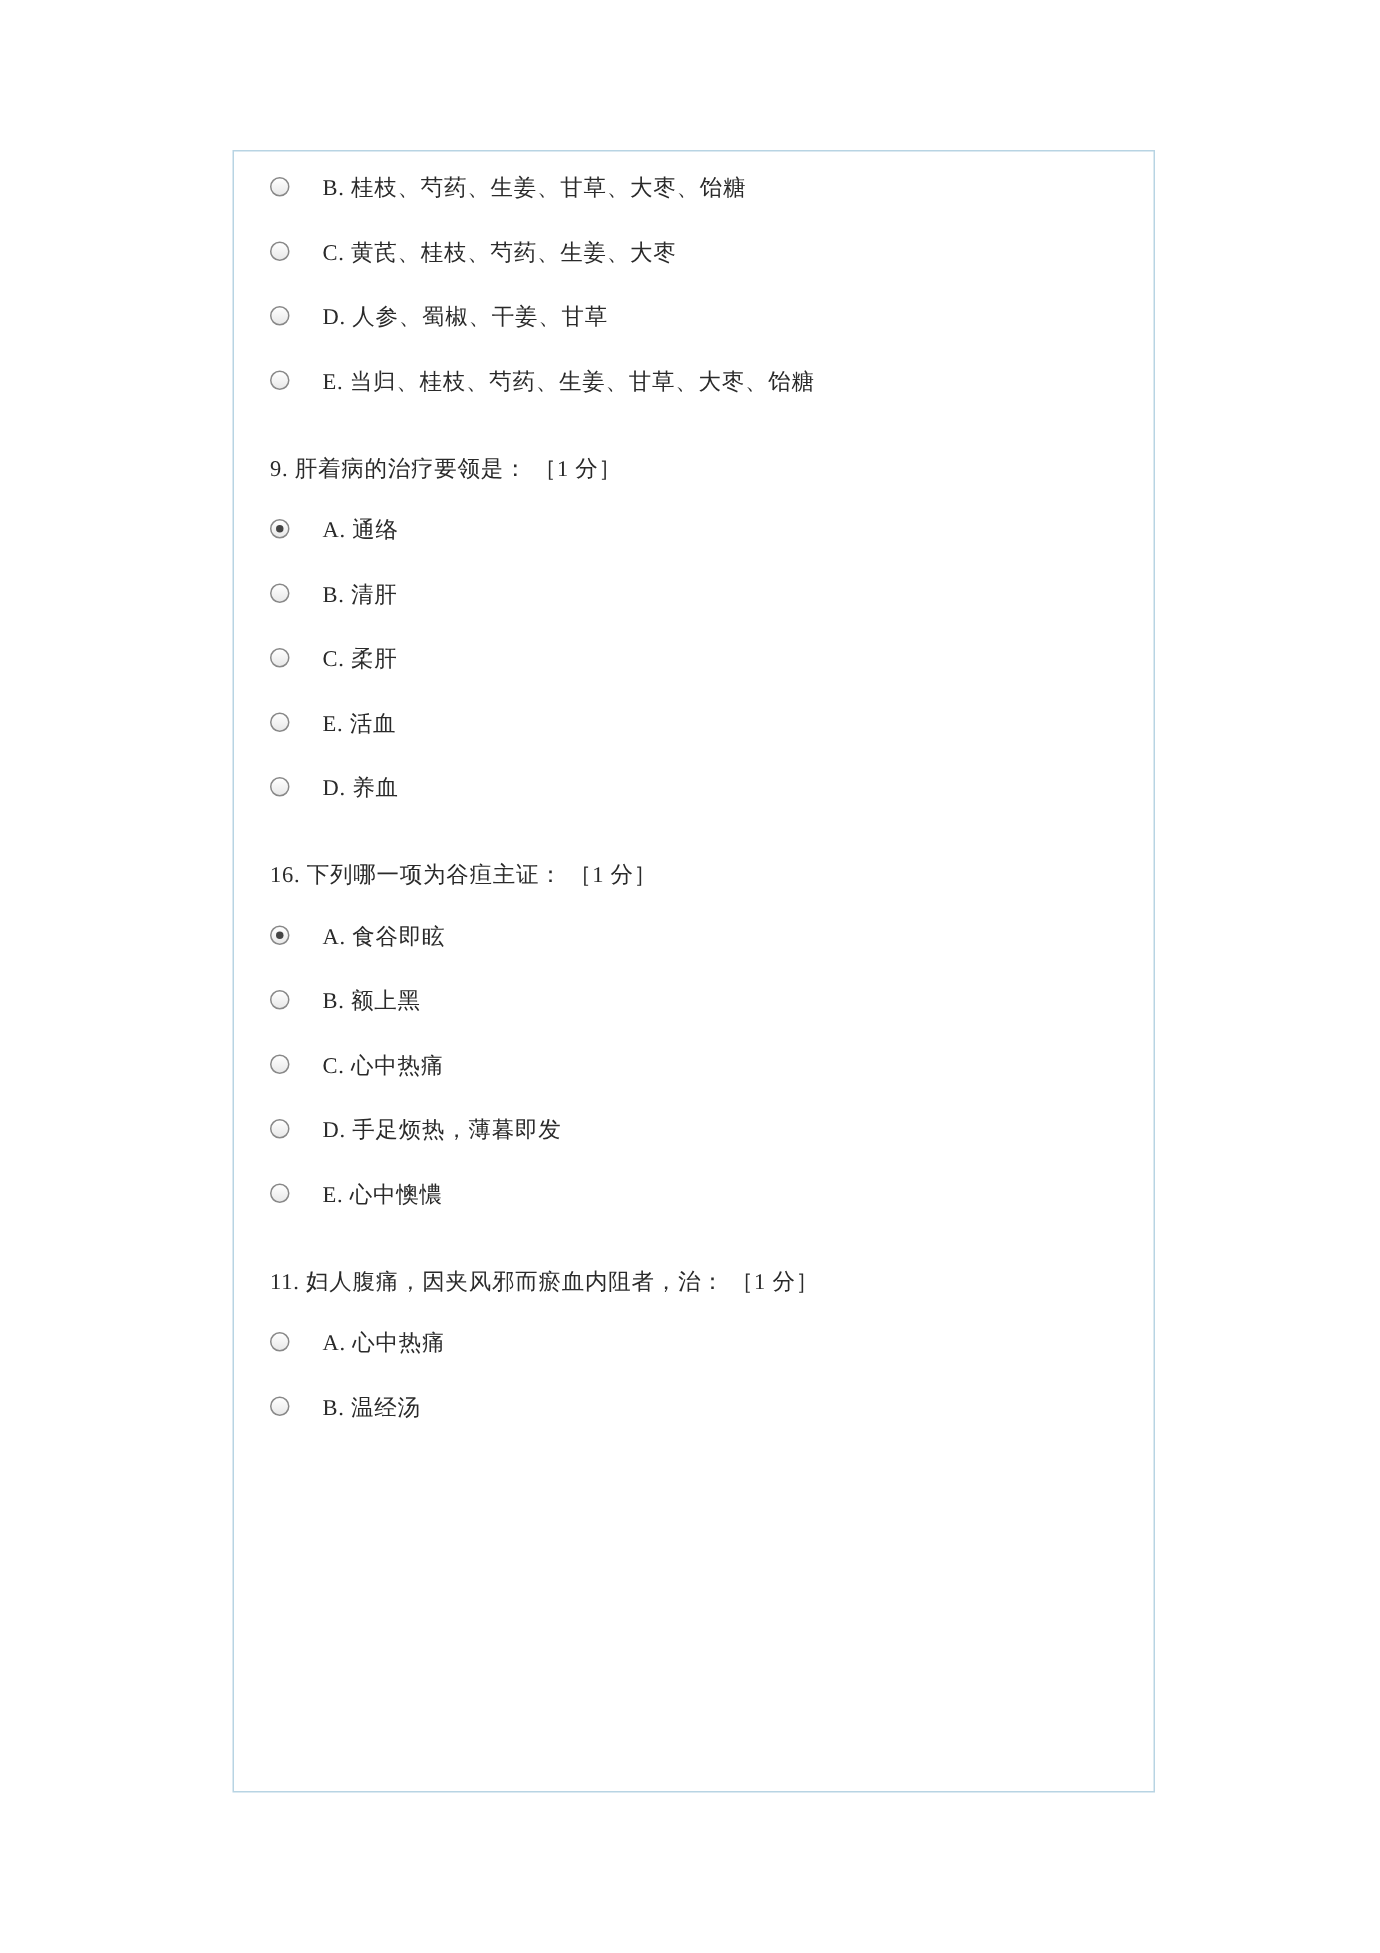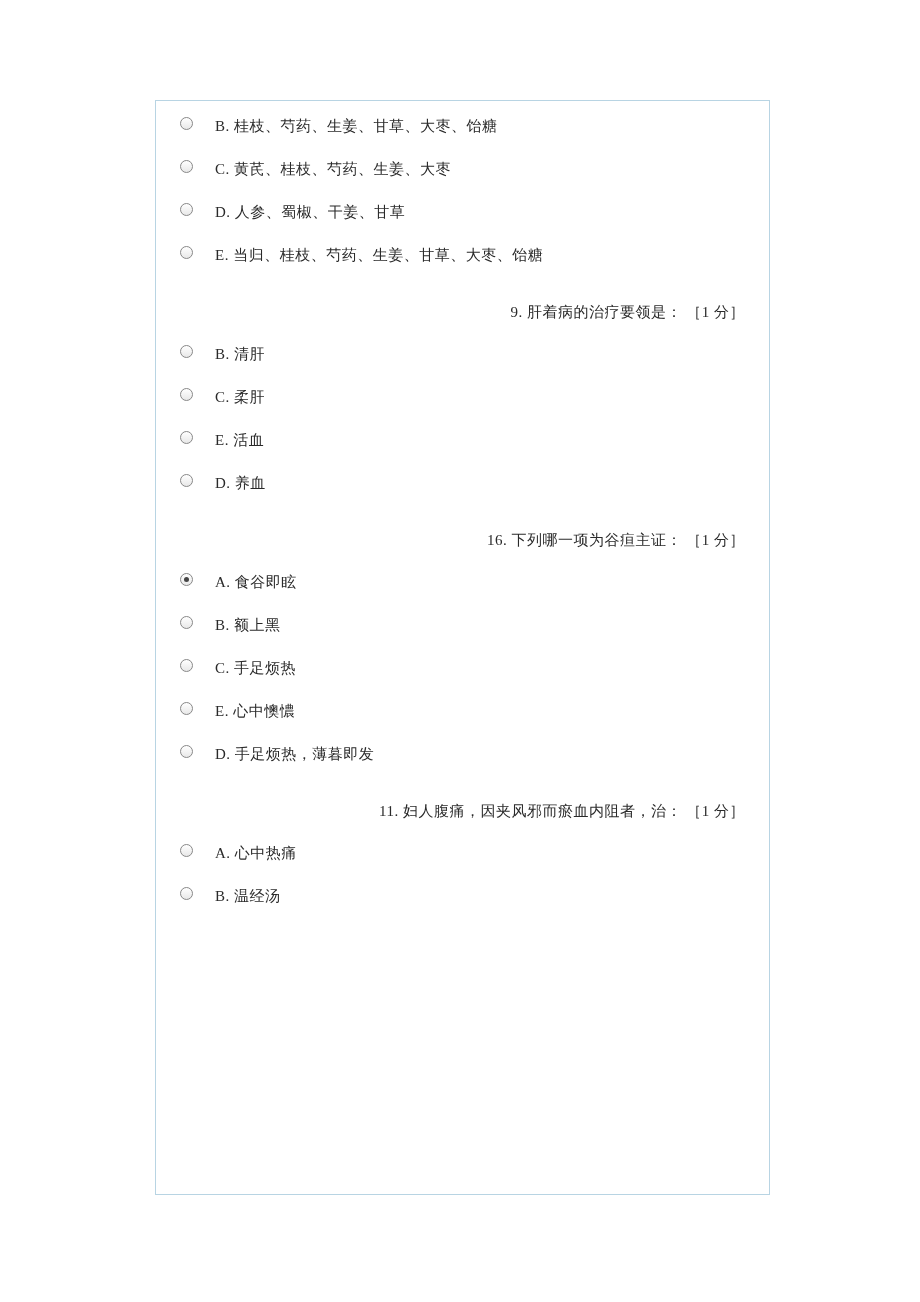--- a/index.html
+++ b/index.html
@@ -13,21 +13,21 @@
       padding: 100px 150px 0 155px;
     }
     .container {
       border: 1px solid #b8d4e3;
       padding: 18px 24px 18px 24px;
       height: 1095px;
       overflow: hidden;
     }
     .option-row {
       display: flex;
-      align-items: center;
+      align-items: flex-end;
       margin-bottom: 28px;
       line-height: 1;
     }
     .radio {
       width: 13px;
       height: 13px;
       border: 1px solid #888;
       border-radius: 50%;
       background: linear-gradient(to bottom, #fff 0%, #e8e8e8 100%);
       margin-right: 22px;
@@ -51,21 +51,20 @@
       letter-spacing: 0.5px;
     }
     .question-block {
       margin-top: 40px;
     }
     .question-title {
       color: #2a2a2a;
       margin-bottom: 25px;
       margin-top: 0;
       letter-spacing: 0.5px;
-      text-align: right;
     }
   </style>
 </head>
 <body>
 
 <div class="container">
 
   <div class="option-row">
     <span class="radio"></span>
     <span class="option-text">B. 桂枝、芍药、生姜、甘草、大枣、饴糖</span>
@@ -81,20 +80,24 @@
   <div class="option-row">
     <span class="radio"></span>
     <span class="option-text">E. 当归、桂枝、芍药、生姜、甘草、大枣、饴糖</span>
   </div>
 
   <div class="question-block">
     <div class="question-title">
       <span>9.</span>
       <span>肝着病的治疗要领是：</span>
       <span>［1 分］</span>
+    </div>
+    <div class="option-row">
+      <span class="radio selected"></span>
+      <span class="option-text">A. 通络</span>
     </div>
     <div class="option-row">
       <span class="radio"></span>
       <span class="option-text">B. 清肝</span>
     </div>
     <div class="option-row">
       <span class="radio"></span>
       <span class="option-text">C. 柔肝</span>
     </div>
     <div class="option-row">
@@ -116,29 +119,29 @@
     <div class="option-row">
       <span class="radio selected"></span>
       <span class="option-text">A. 食谷即眩</span>
     </div>
     <div class="option-row">
       <span class="radio"></span>
       <span class="option-text">B. 额上黑</span>
     </div>
     <div class="option-row">
       <span class="radio"></span>
-      <span class="option-text">C. 手足烦热</span>
+      <span class="option-text">C. 心中热痛</span>
+    </div>
+    <div class="option-row">
+      <span class="radio"></span>
+      <span class="option-text">D. 手足烦热，薄暮即发</span>
     </div>
     <div class="option-row">
       <span class="radio"></span>
       <span class="option-text">E. 心中懊憹</span>
-    </div>
-    <div class="option-row">
-      <span class="radio"></span>
-      <span class="option-text">D. 手足烦热，薄暮即发</span>
     </div>
   </div>
 
   <div class="question-block">
     <div class="question-title">
       <span>11.</span>
       <span>妇人腹痛，因夹风邪而瘀血内阻者，治：</span>
       <span>［1 分］</span>
     </div>
     <div class="option-row">

